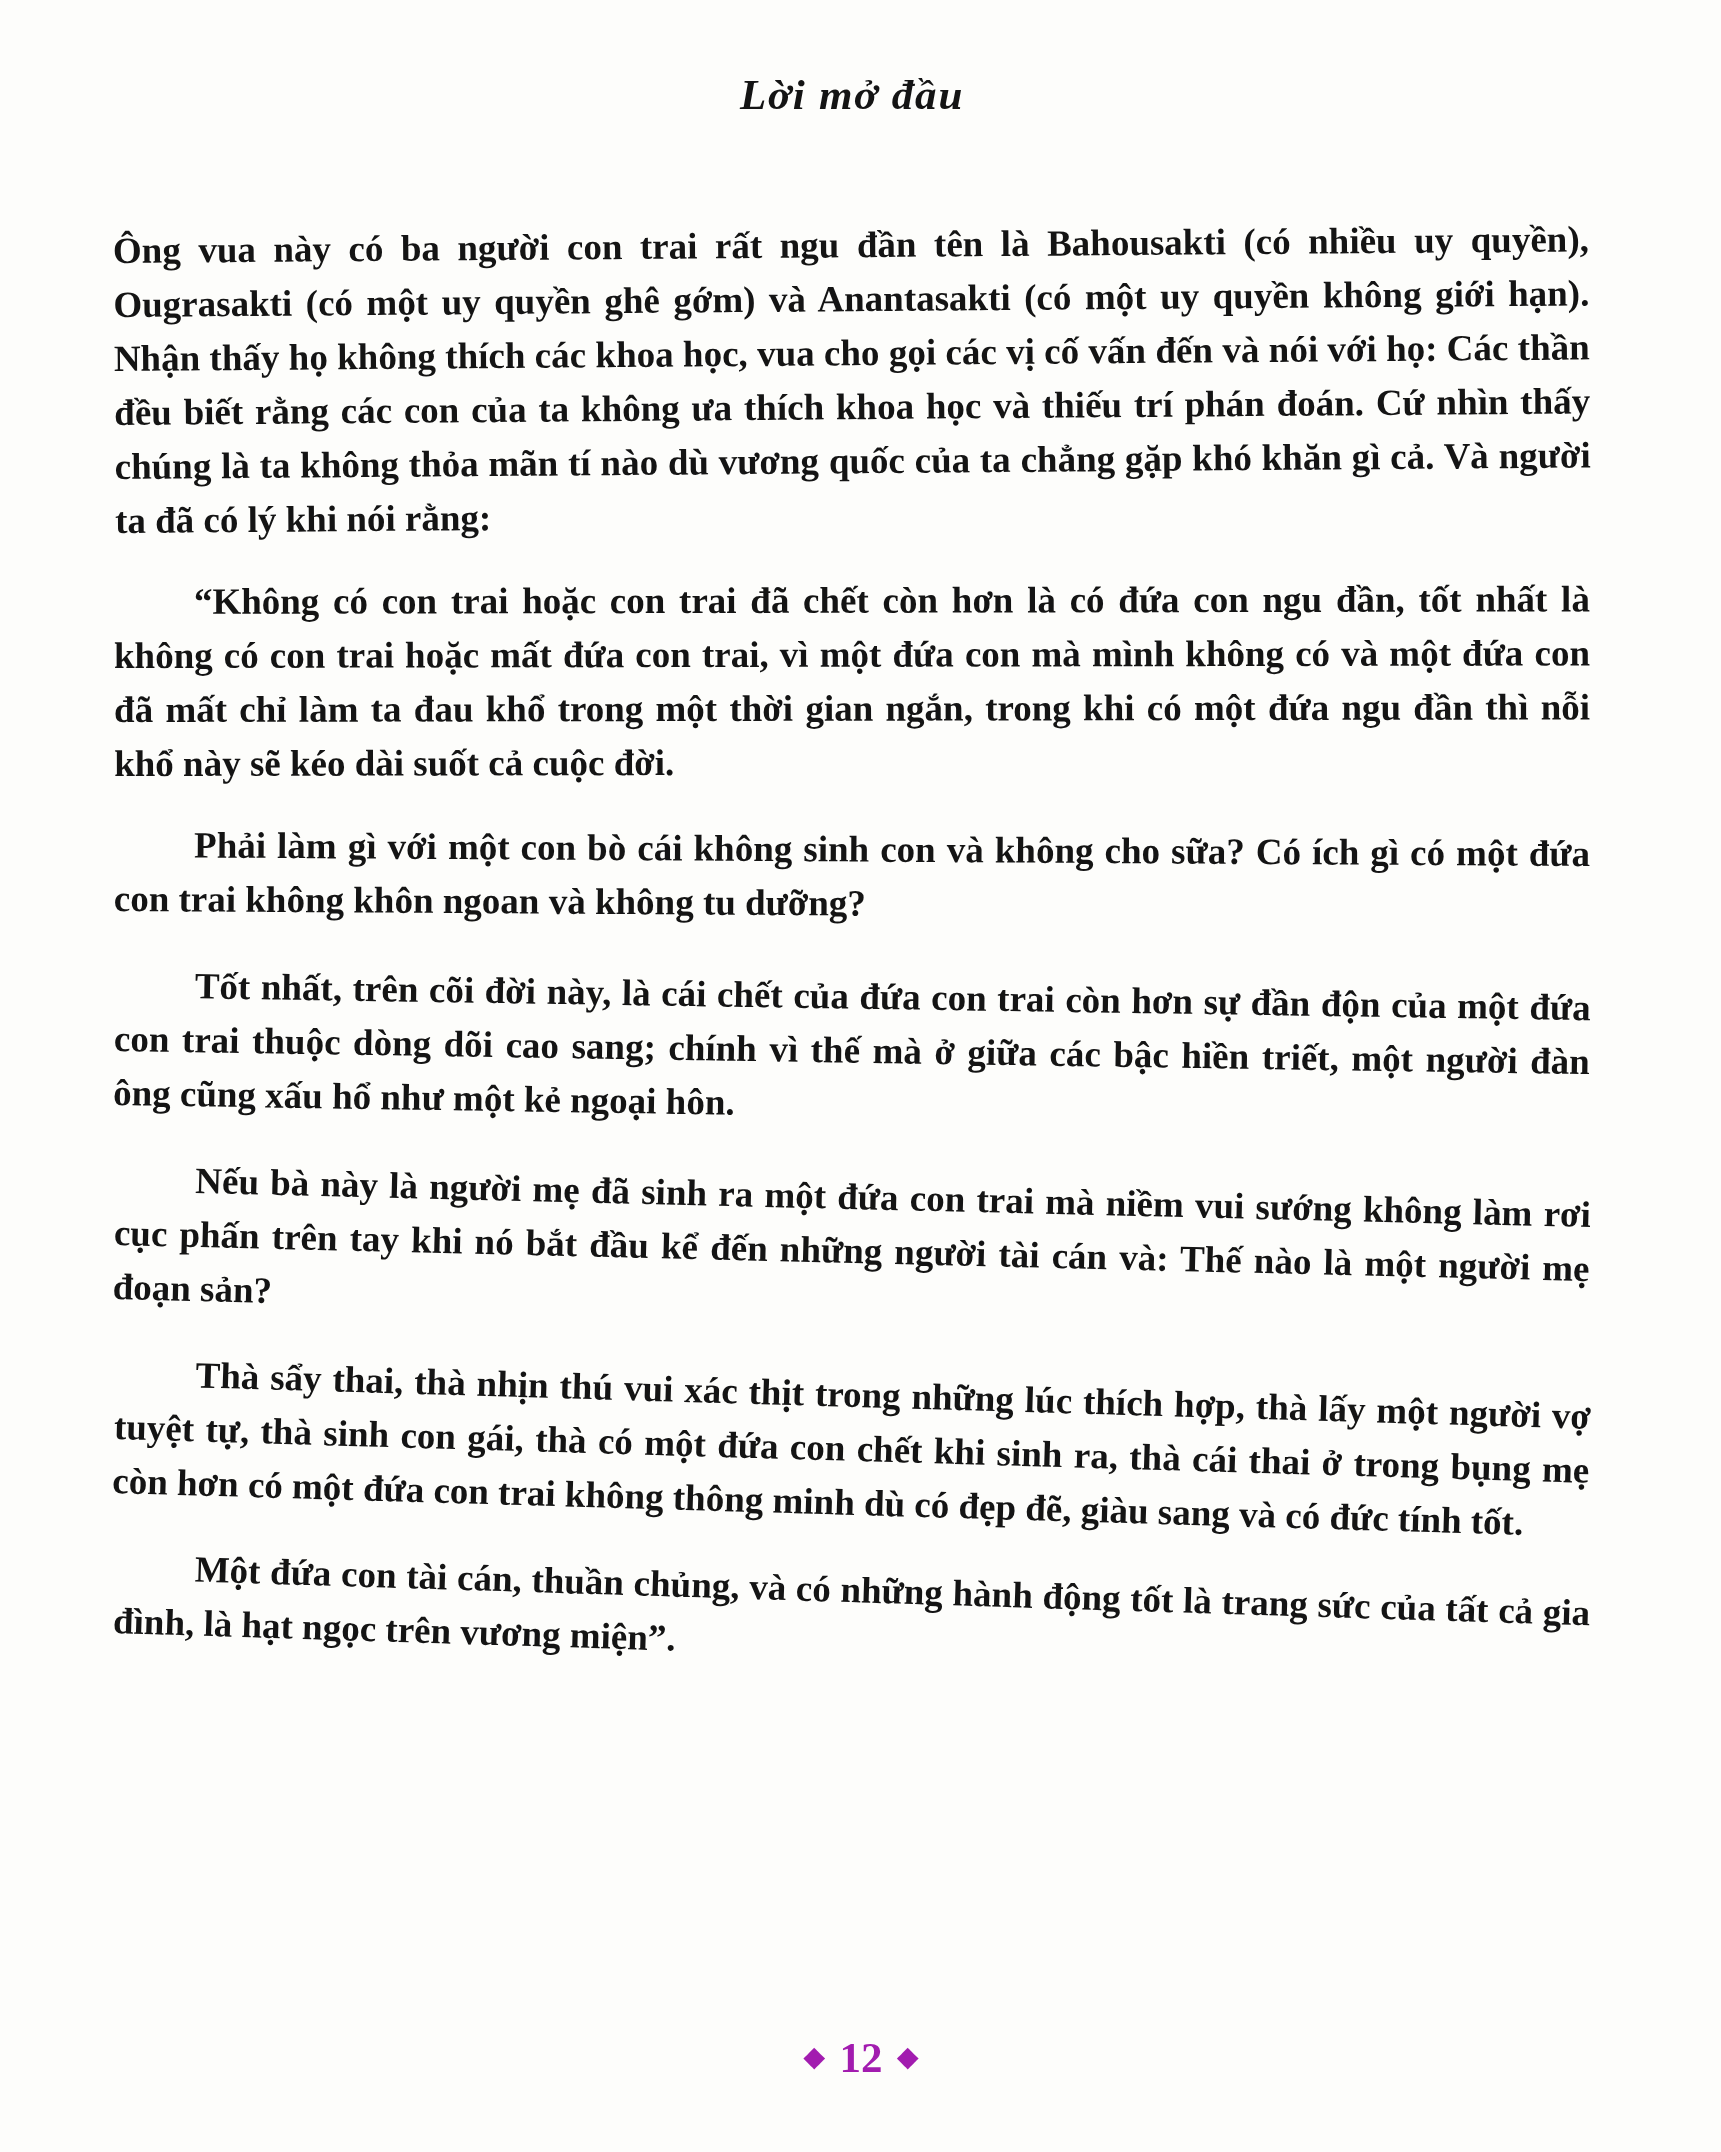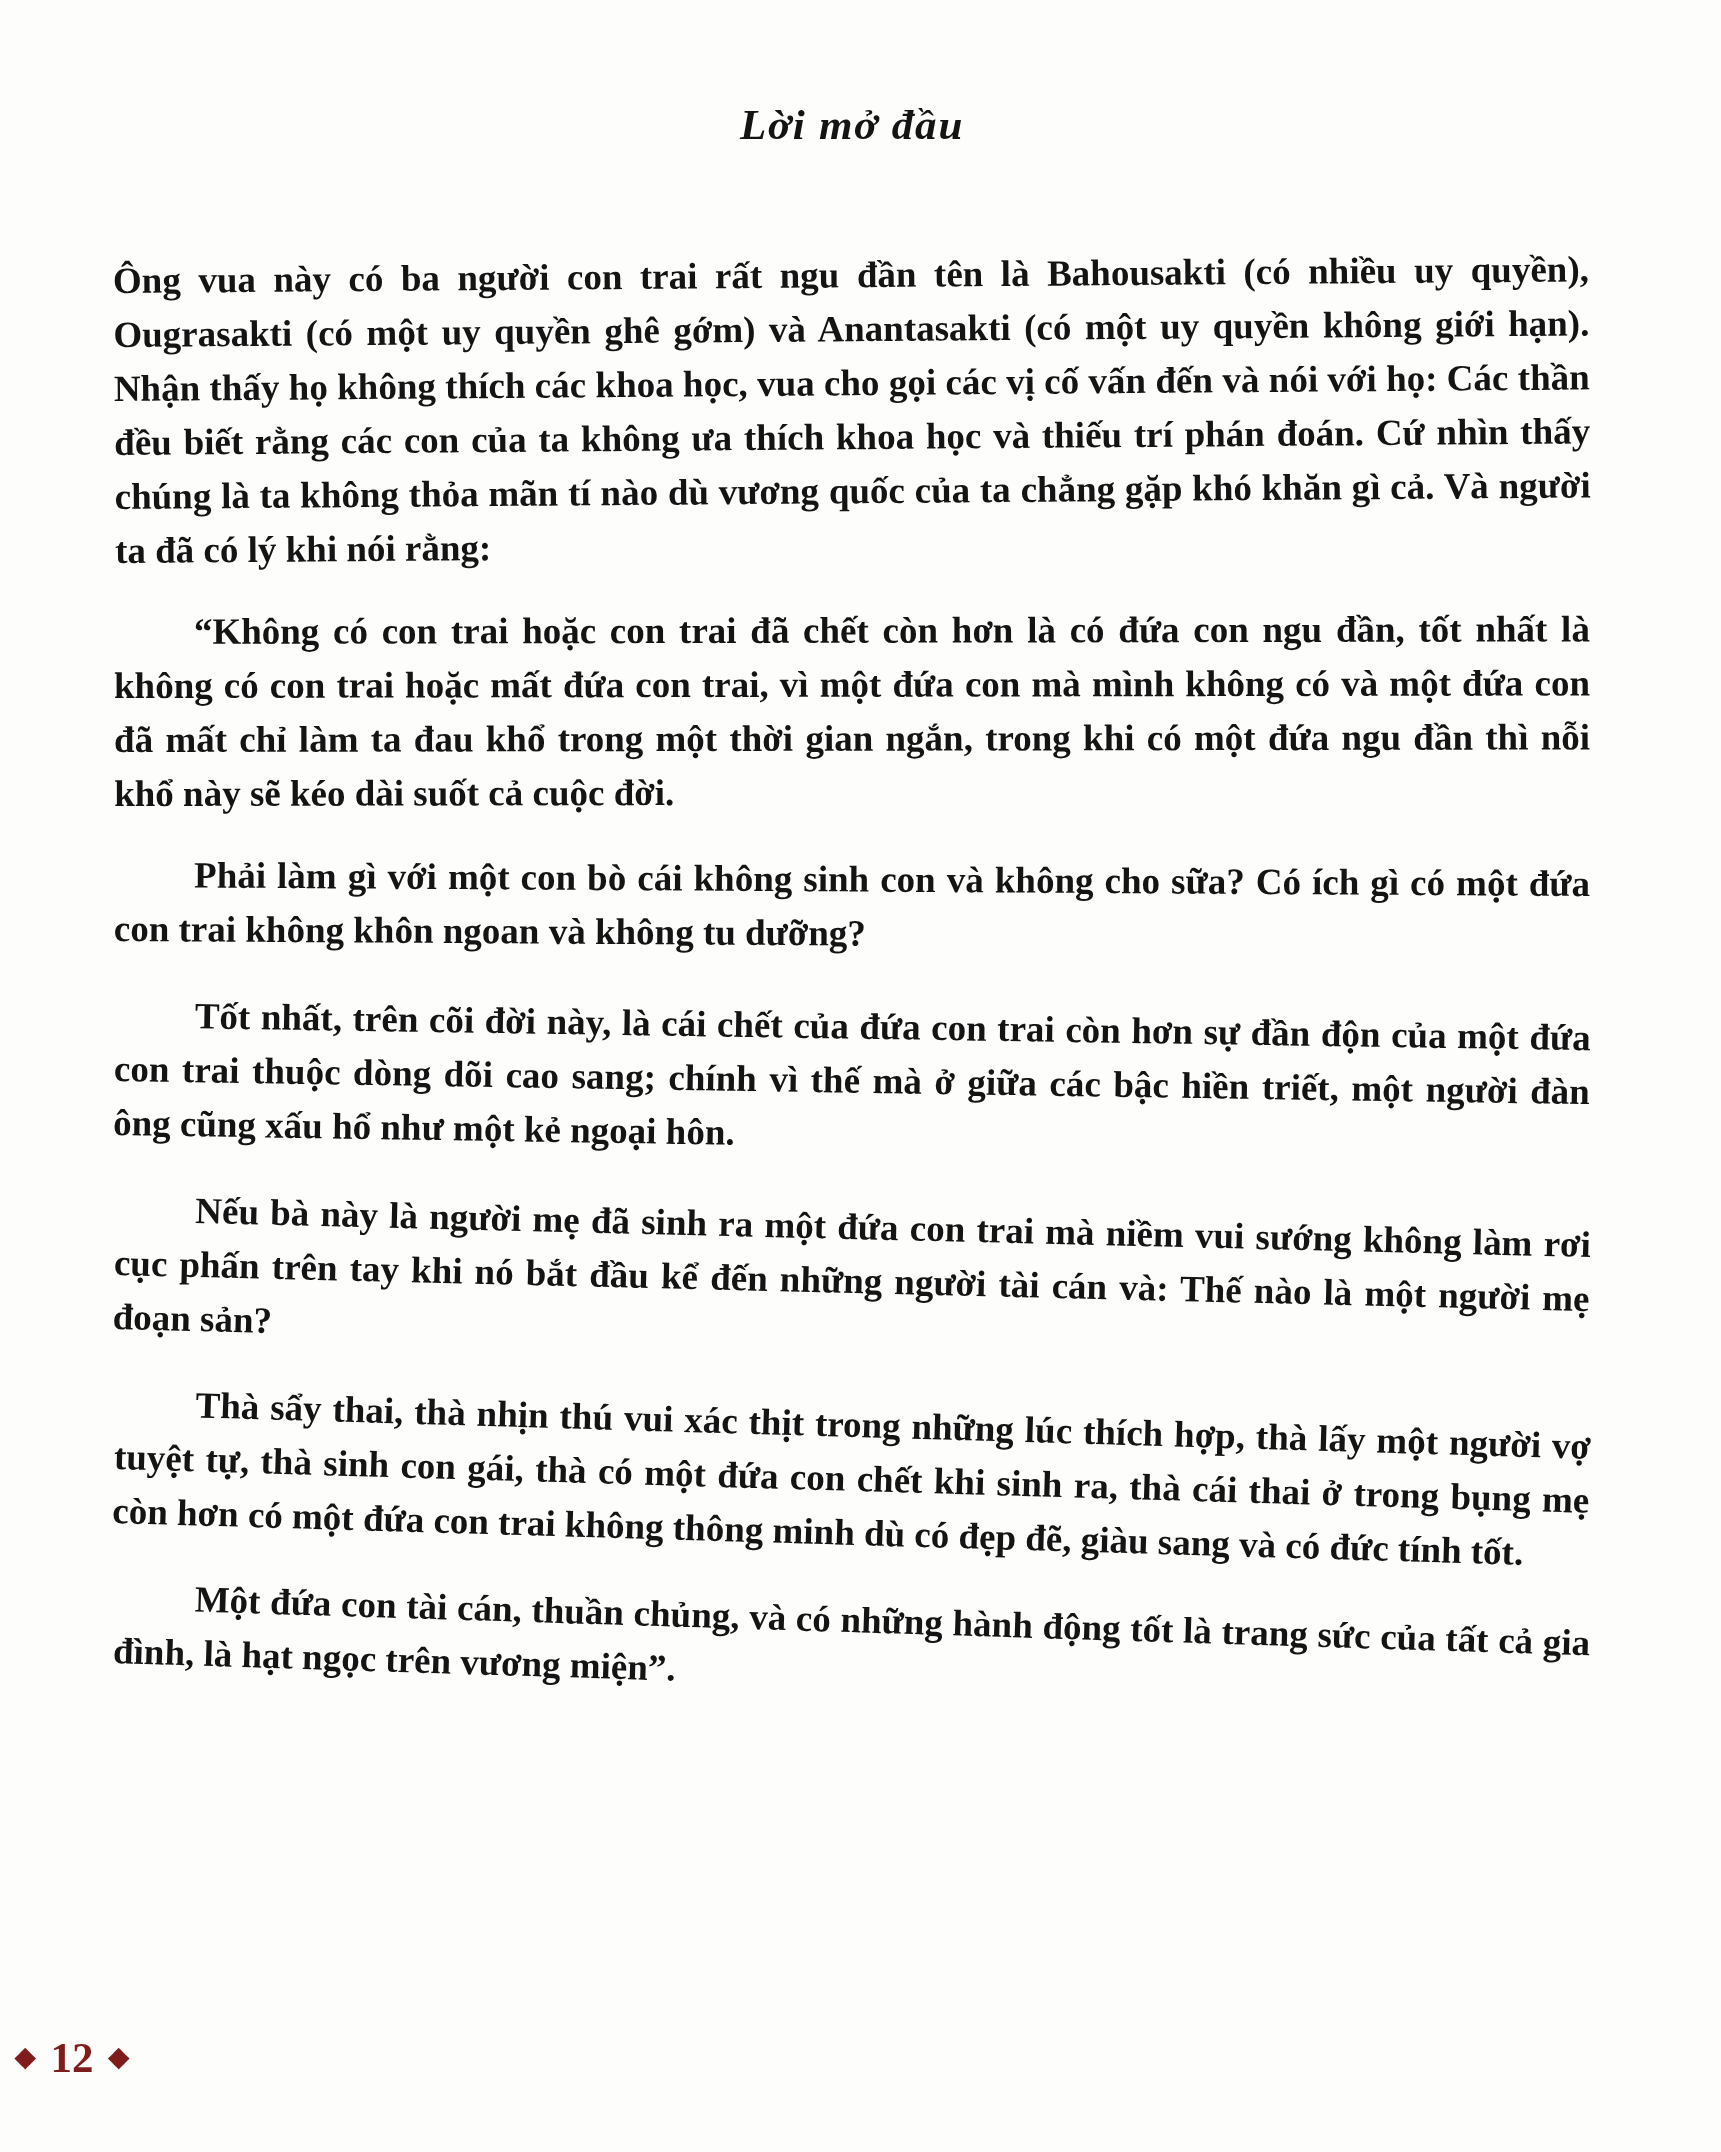--- a/index.html
+++ b/index.html
@@ -6,21 +6,21 @@
     margin: 0;
     padding: 0;
     background: #ffffff;
   }
   .page {
     position: relative;
     width: 1722px;
     height: 2153px;
     box-sizing: border-box;
     background: #fdfdfb;
-    padding: 100px 132px 0 114px;
+    padding: 70px 132px 0 114px;
     font-family: "Liberation Serif", "DejaVu Serif", serif;
     color: #141414;
     overflow: hidden;
   }
   .title {
     text-align: center;
     font-size: 43px;
     font-weight: bold;
     font-style: italic;
     letter-spacing: 1.8px;
@@ -44,24 +44,24 @@
   .body-text p:nth-of-type(3) { transform: rotate(0.35deg); margin-bottom: 32px; }
   .body-text p:nth-of-type(4) { transform: rotate(0.90deg); margin-bottom: 32px; }
   .body-text p:nth-of-type(5) { transform: rotate(1.40deg); margin-bottom: 32px; }
   .body-text p:nth-of-type(6) { transform: rotate(1.70deg); margin-bottom: 32px; }
   .body-text p:nth-of-type(7) { transform: rotate(1.80deg); }
   .footer {
     position: absolute;
     bottom: 71px;
     left: 0;
     width: 100%;
-    text-align: left;
+    text-align: center;
     font-size: 43px;
     font-weight: bold;
-    color: #7f1d1d;
+    color: #a21caf;
   }
   .diamond {
     font-size: 28.5px;
     vertical-align: 6.2px;
     margin: 0 14.3px;
   }
 </style>
 </head>
 <body>
 

